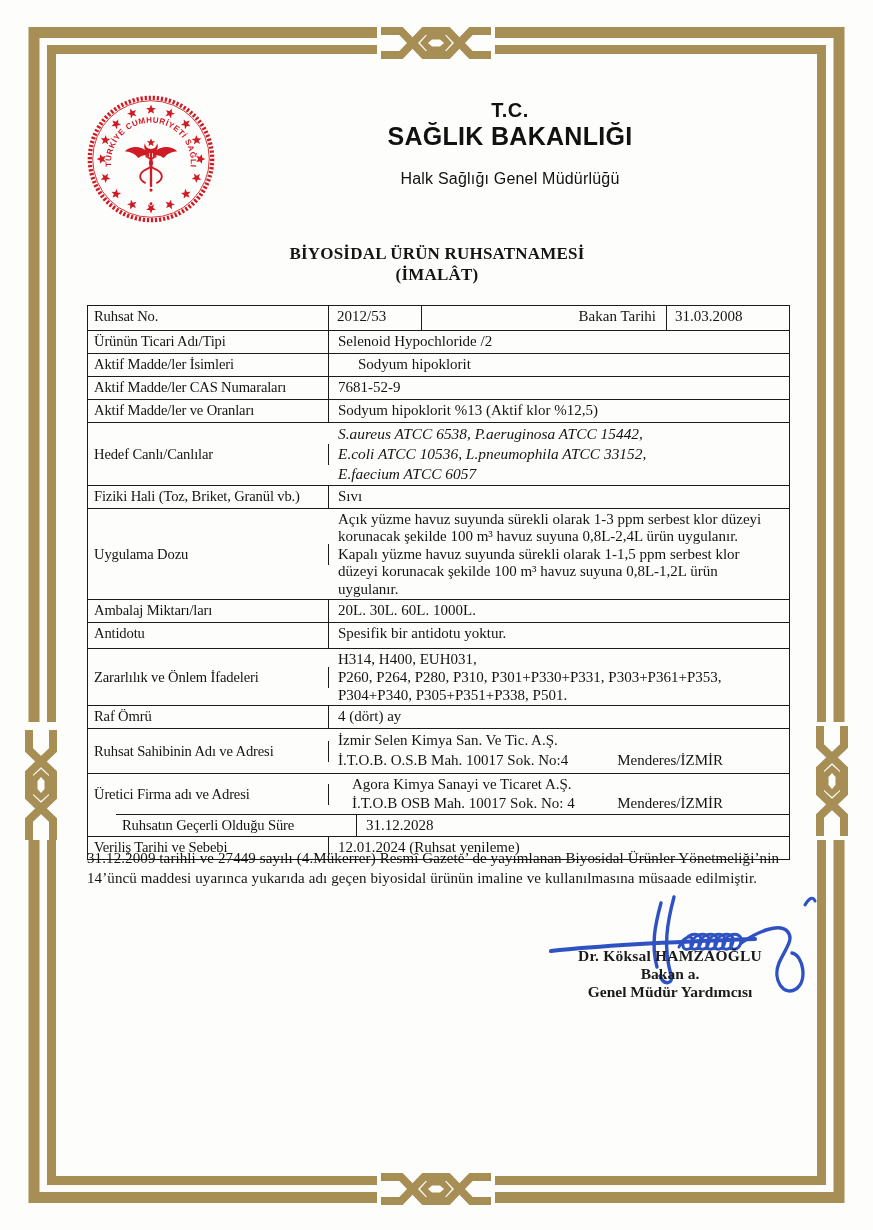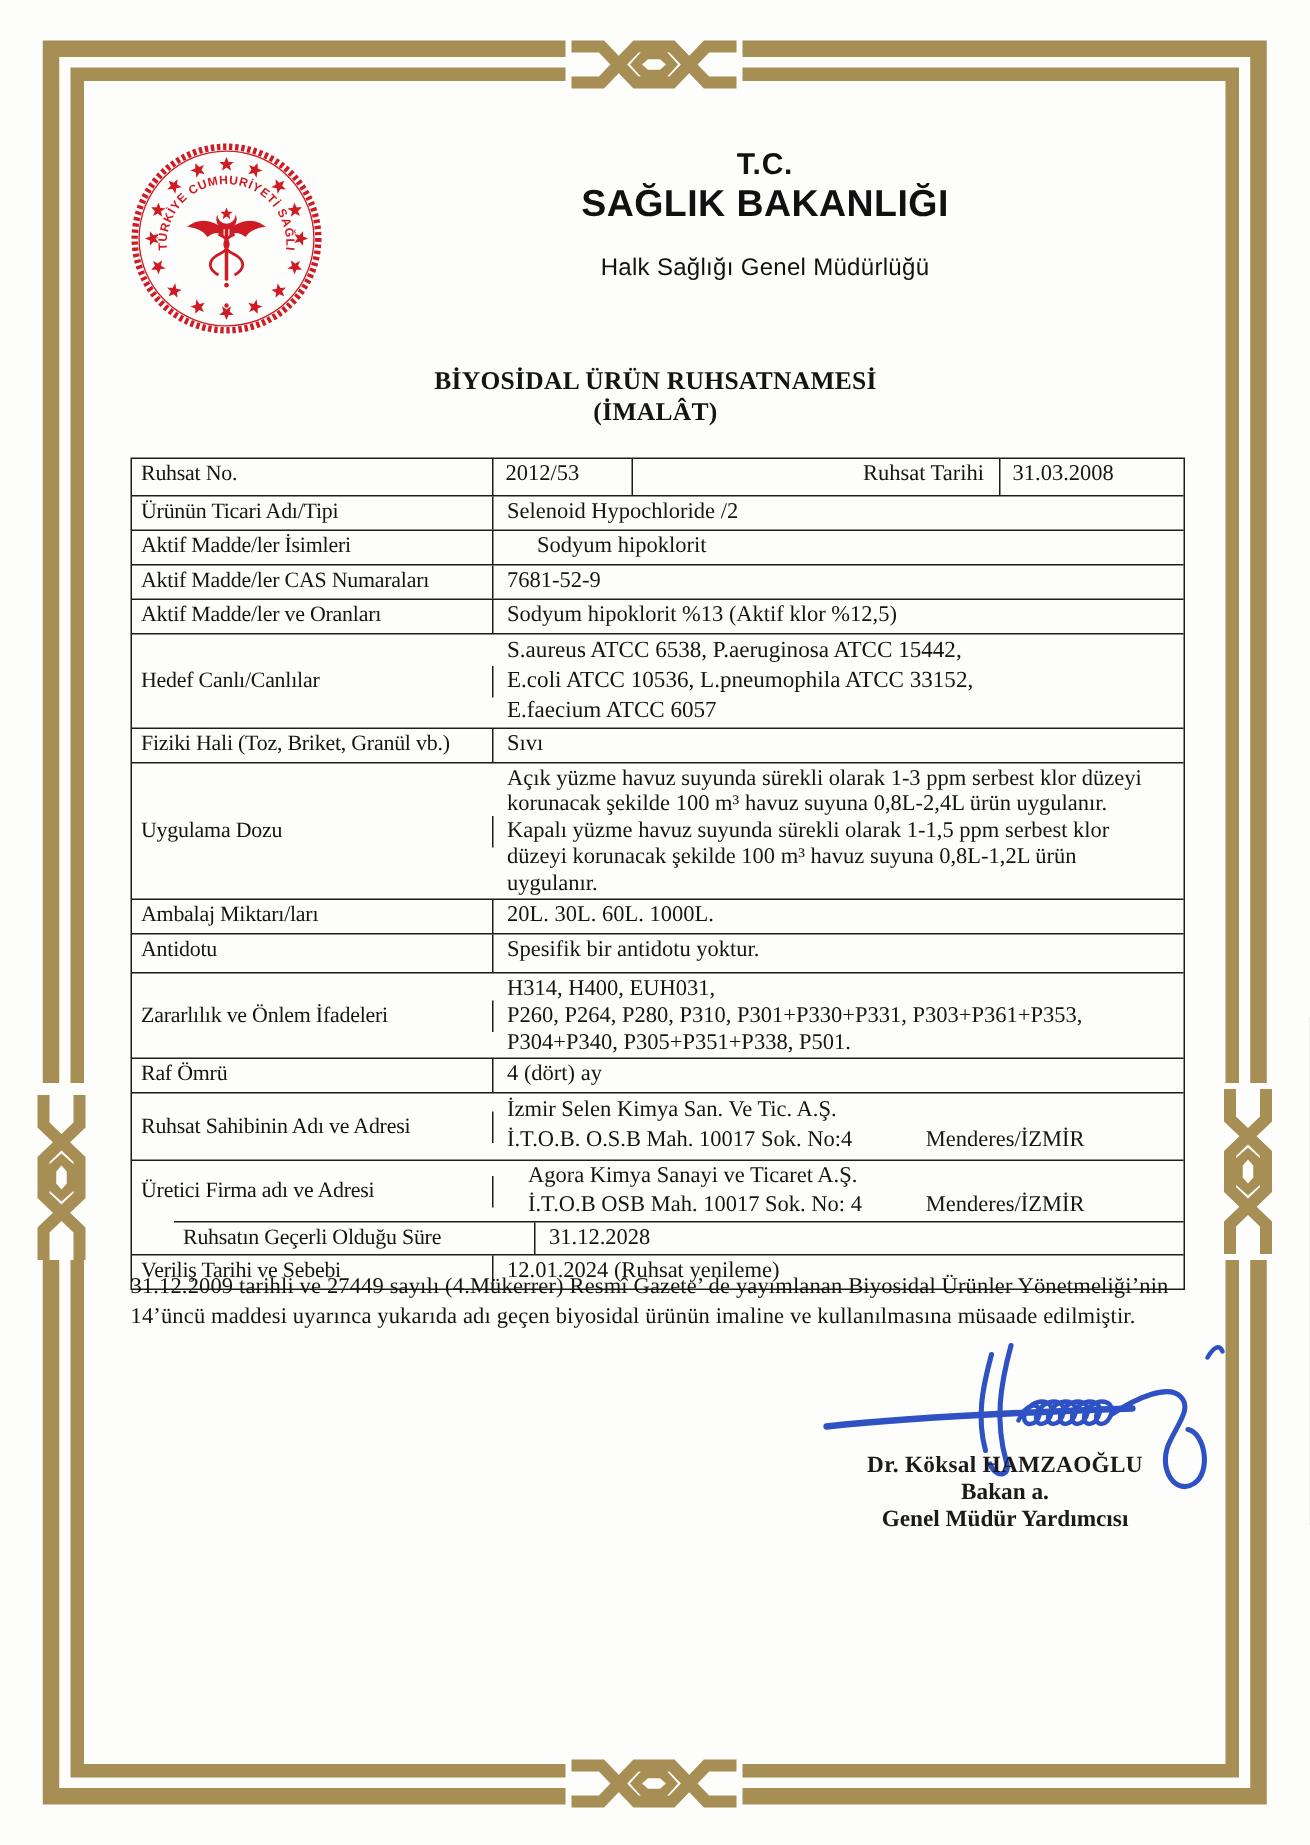--- a/index.html
+++ b/index.html
@@ -21,32 +21,32 @@
   
   .doc-table{left:87px;top:305px;width:701px;border:1.6px solid #1c1c1c;
              font-size:15px;line-height:19px;}
   .trow{display:flex;border-top:1.4px solid #1c1c1c;align-items:stretch;}
   .trow:first-child{border-top:none;justify-content:flex-end;}
   .cl{width:229px;flex:0 0 229px;border-right:1.4px solid #1c1c1c;
       padding:1px 5px 1px 6px;white-space:nowrap;overflow:hidden;
       font-size:14.6px;letter-spacing:-0.15px;}
   .cv{flex:1;padding:1px 8px 1px 9px;}
   .pre{white-space:pre-line;}
-  .ital{font-size:15.4px;}
+  .ital{font-style:italic;font-size:15.4px;}
   .c-mid{width:76px;flex:0 0 76px;border-right:1.4px solid #1c1c1c;padding:1px 8px;}
   .c-rlab{width:226px;flex:0 0 226px;border-right:1.4px solid #1c1c1c;
           padding:1px 10px 1px 8px;text-align:right;}
   .c-rval{flex:1;padding:1px 8px;}
   .addr2{display:flex;}
   .addr2 .city{margin-left:auto;margin-right:58px;}
   
   .fpar{left:87px;top:849px;width:692px;font-size:15px;line-height:19.5px;
         text-align:justify;letter-spacing:.1px;}
   
-  .sigtxt{left:556px;top:968px;width:228px;text-align:center;
+  .sigtxt{left:556px;top:947px;width:228px;text-align:center;
           font-size:15.5px;line-height:18px;font-weight:bold;color:#1b1b1b;}
   .sigtxt .nm{letter-spacing:.2px;}
 </style>
 </head>
 <body>
 
 <div class="page">
 
   <svg class="abs" style="left:0;top:0;" width="873" height="1230" viewBox="0 0 873 1230">
     <defs>
@@ -123,21 +123,21 @@
   <div class="abs ttl">
     <div>BİYOSİDAL ÜRÜN RUHSATNAMESİ</div>
     <div>(İMALÂT)</div>
   </div>
 
   <div class="abs doc-table">
 
     <div class="trow" style="min-height:24px;">
       <div class="cl">Ruhsat No.</div>
       <div class="c-mid">2012/53</div>
-      <div class="c-rlab">Ruhsat Tarihi</div>
+      <div class="c-rlab">Bakan Tarihi</div>
       <div class="c-rval">31.03.2008</div>
     </div>
 
     <div class="trow" style="min-height:22px;">
       <div class="cl">Ürünün Ticari Adı/Tipi</div>
       <div class="cv">Selenoid Hypochloride /2</div>
     </div>
 
     <div class="trow" style="min-height:22px;gap:20px;">
       <div class="cl">Aktif Madde/ler İsimleri</div>

